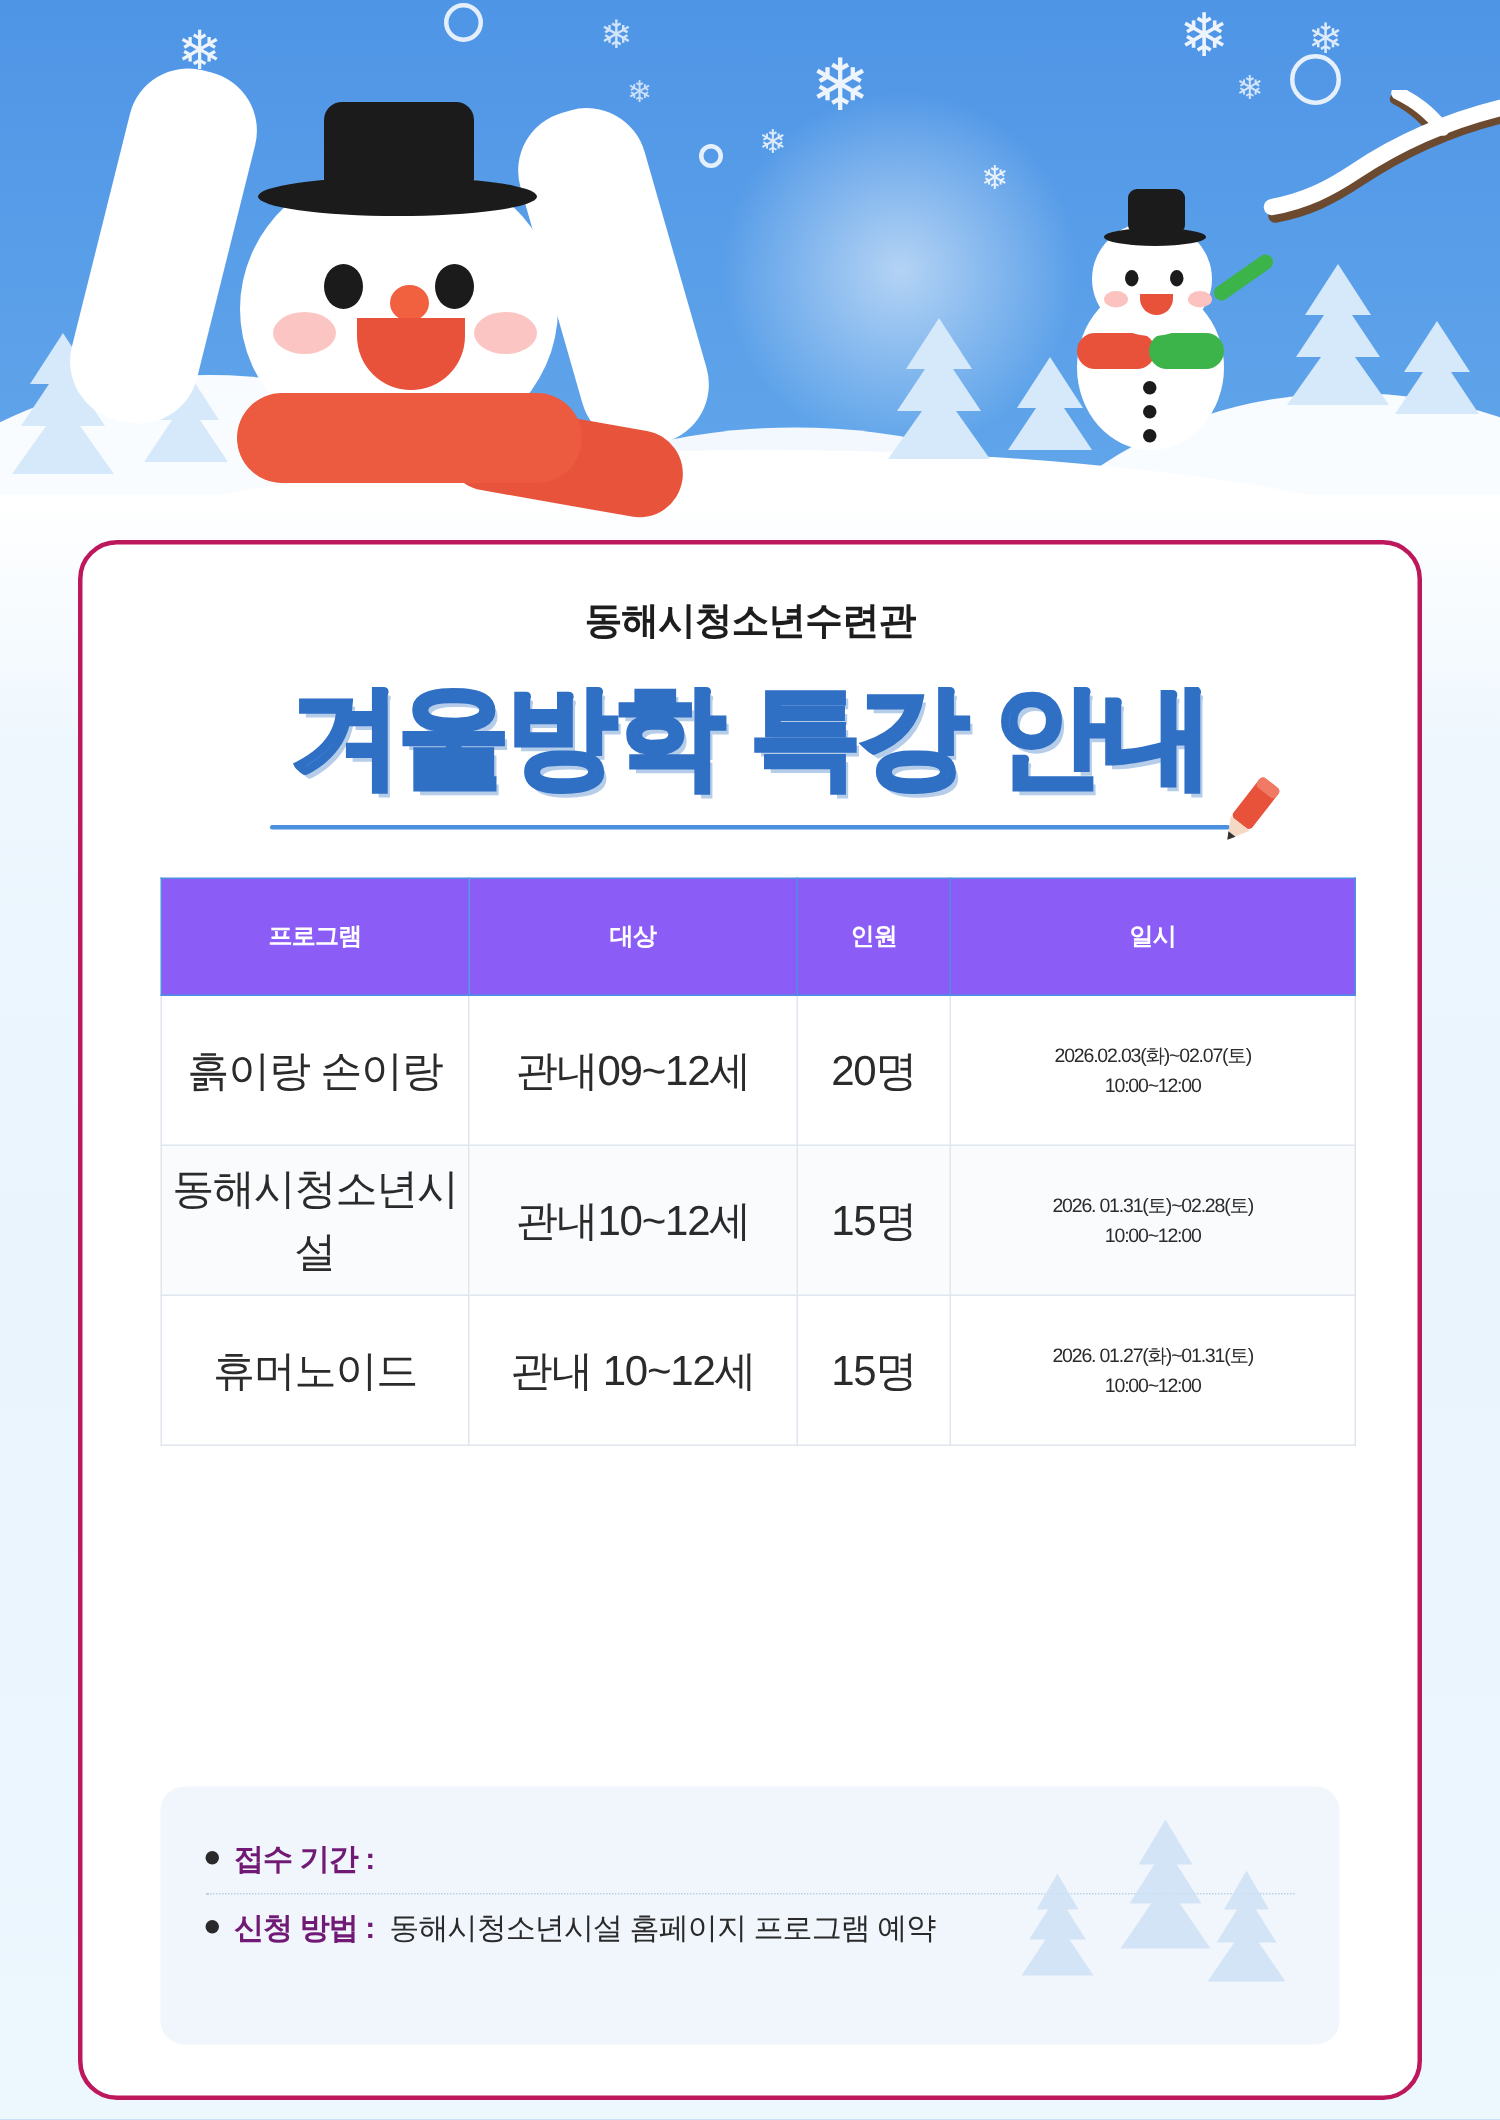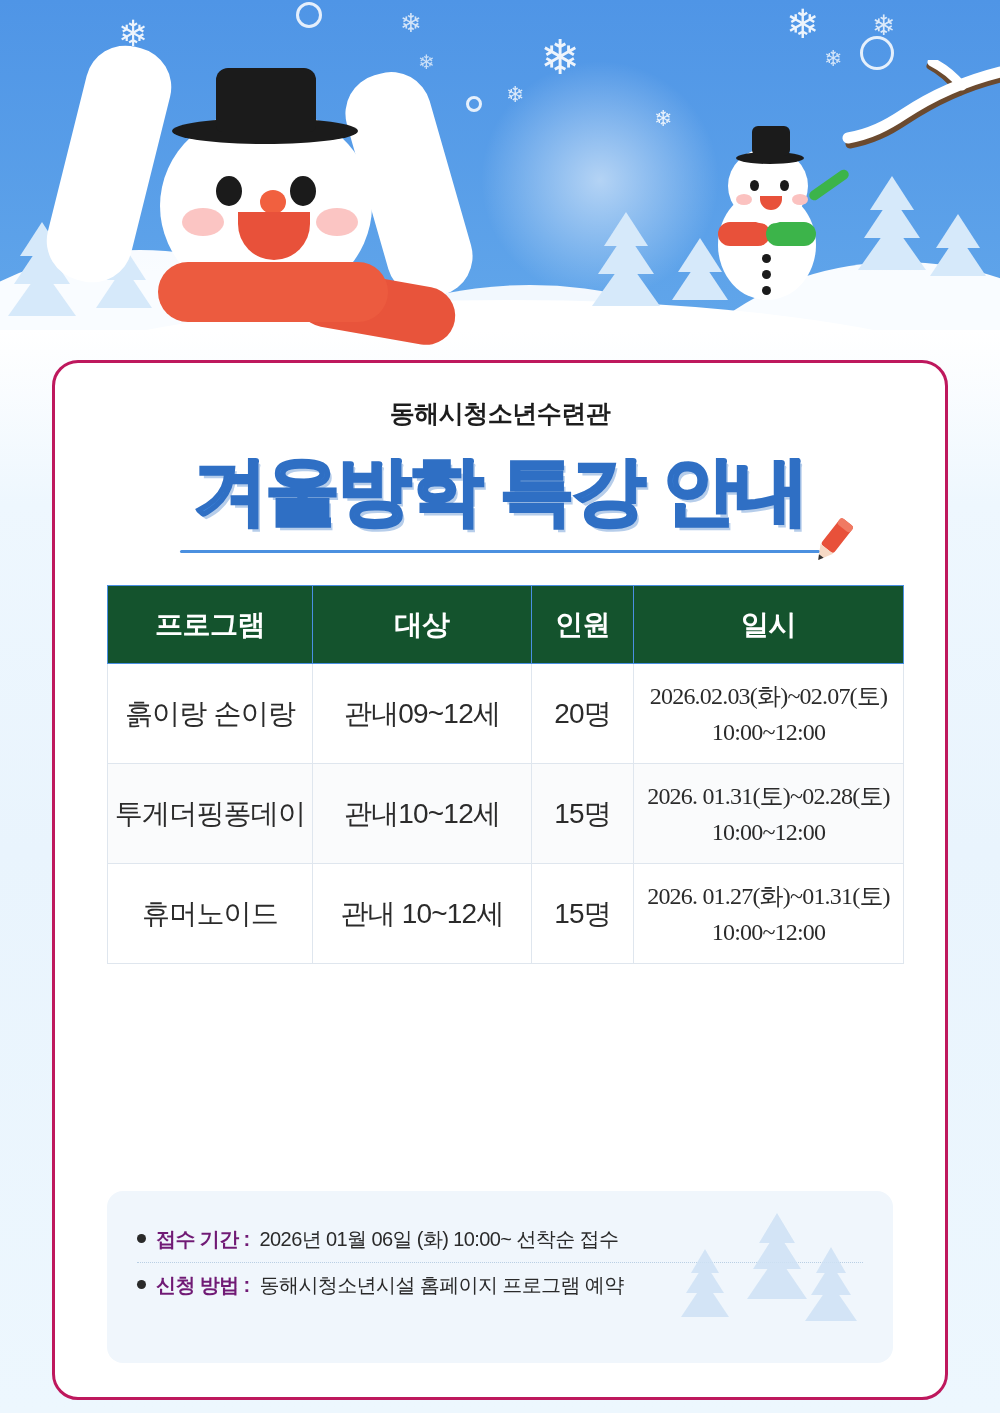--- a/index.html
+++ b/index.html
@@ -139,35 +139,35 @@
     text-shadow: 3px 4px 0 rgba(47,111,196,.35);
   }
   .title-rule {
     margin: 8px auto 0 auto; width: 640px; height: 3px; background: #4b90e0; border-radius: 2px;
   }
   .pencil { position: absolute; right: 84px; top: 150px; width: 56px; height: 56px; transform: rotate(0deg); }
 
   
   table { border-collapse: collapse; width: 100%; margin-top: 32px; table-layout: fixed; }
   thead th {
-    background: #14532d; color: #ffffff; font-size: 28px; font-weight: 700;
+    background: #8b5cf6; color: #ffffff; font-size: 16px; font-weight: 700;
     height: 78px; border: 1px solid #4a8fe2; letter-spacing: -0.5px;
   }
   tbody td {
     border: 1px solid #dfe6ee; height: 100px; text-align: center;
     font-size: 28px; color: #2b2b2b; letter-spacing: -0.8px; line-height: 1.5;
     background: #ffffff;
   }
   tbody tr:nth-child(odd) td { background: #ffffff; }
   tbody tr:nth-child(even) td { background: #fafbfc; }
   .col-prog { width: 205px; }
   .col-target { width: 219px; }
   .col-cap { width: 102px; }
   .col-when { width: 270px; }
-  td.when { font-size: 24px; font-family: Liberation Serif, serif; }
+  td.when { font-size: 13px; }
   td .l2 { display: block; }
 
   
   .notes {
     position: absolute; left: 52px; right: 52px; bottom: 34px;
     padding: 26px 30px 26px 30px;
     background: #f0f6fc; border-radius: 16px;
     min-height: 172px;
   }
   .note-row {
@@ -313,21 +313,21 @@
         <tr>
           <td>흙이랑 손이랑</td>
           <td>관내09~12세</td>
           <td>20명</td>
           <td class="when">
             <span class="l2">2026.02.03(화)~02.07(토)</span>
             <span class="l2">10:00~12:00</span>
           </td>
         </tr>
         <tr>
-          <td>투게더핑퐁데이</td>
+          <td>동해시청소년시설</td>
           <td>관내10~12세</td>
           <td>15명</td>
           <td class="when">
             <span class="l2">2026.  01.31(토)~02.28(토)</span>
             <span class="l2">10:00~12:00</span>
           </td>
         </tr>
         <tr>
           <td>휴머노이드</td>
           <td>관내 10~12세</td>
@@ -355,21 +355,20 @@
         <div class="nt" style="left:128px; top:40px;">
             <i style="border-width:0 15px 26px 15px;"></i>
             <i style="border-width:0 20px 32px 20px; margin-top:-10px;"></i>
             <i style="border-width:0 26px 38px 26px; margin-top:-12px;"></i>
           </div>
       </div>
 
       <div class="note-row">
         <span class="bullet"></span>
         <span class="note-label">접수 기간 :</span>
-        <span class="note-text">2026년 01월 06일 (화) 10:00~ 선착순 접수</span>
       </div>
       <div class="note-row">
         <span class="bullet"></span>
         <span class="note-label">신청 방법 :</span>
         <span class="note-text">동해시청소년시설 홈페이지 프로그램 예약</span>
       </div>
     </div>
 
   </div>
 </div>

